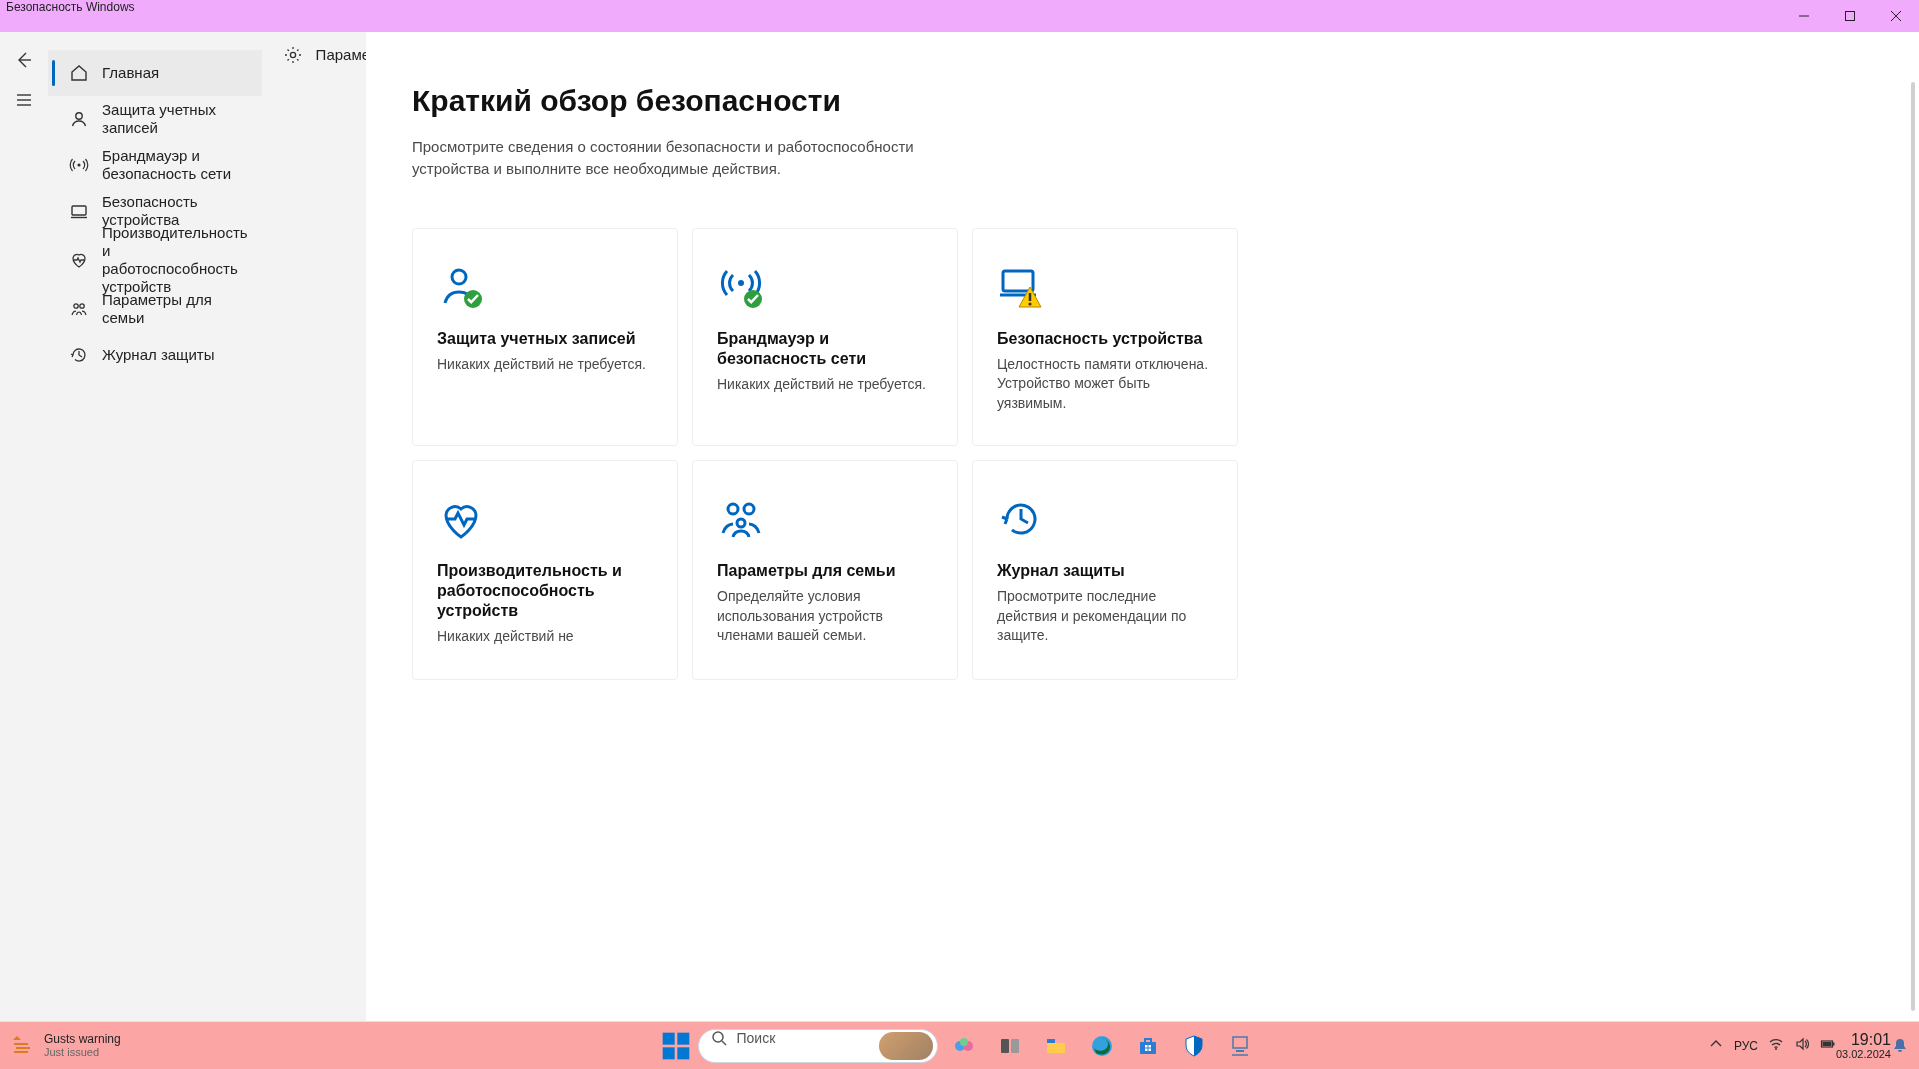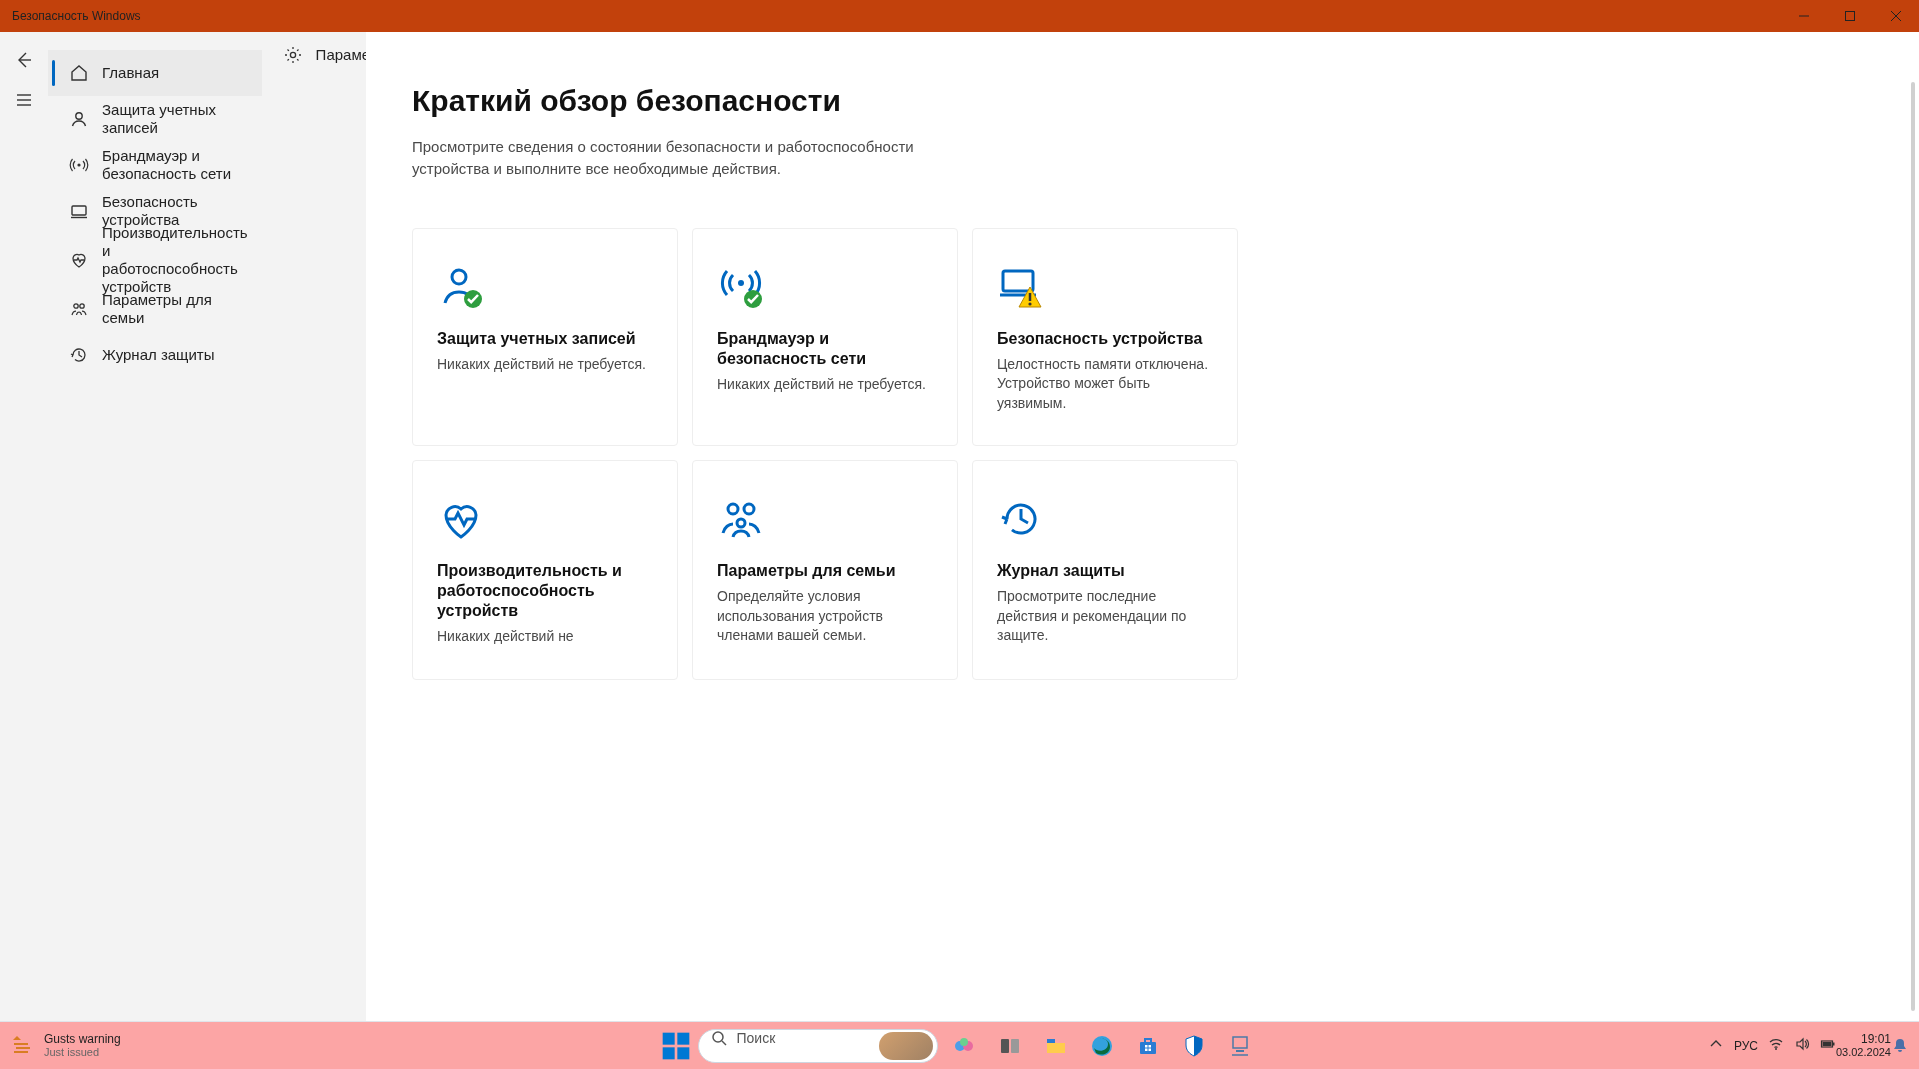--- a/index.html
+++ b/index.html
@@ -1,18 +1,18 @@
 <!DOCTYPE html>
 <html><head>
 <meta charset="utf-8">
 <style>
   * { box-sizing: border-box; margin: 0; padding: 0; }
   html, body { width: 1919px; height: 1069px; font-family: "Segoe UI", Arial, sans-serif; background: #fff; overflow: hidden; }
   .window { width: 1919px; height: 1069px; display: flex; flex-direction: column; }
-  .titlebar { height: 32px; display: flex; align-items: center; padding-left: 12px; background: #c2410c; }
+  .titlebar { height: 32px; display: flex; padding-left: 6px; background: #f0abfc; }
   .titlebar .title { font-size: 12px; color: #222; }
   .titlebar .spacer { flex: 1; }
   .winbtn { width: 46px; height: 32px; display: flex; align-items: center; justify-content: center; color: #222; font-size: 12px; }
   .winbtn svg { width: 12px; height: 12px; }
   .body { flex: 1; display: flex; min-height: 0; }
   .sidebar { width: 366px; background: #f3f3f3; display: flex; flex-direction: row; border-right: 0; }
   .sidebar .topbtns { padding: 8px 0 4px 0; }
   .iconbtn { width: 48px; height: 40px; display: flex; align-items: center; justify-content: center; }
   .iconbtn svg { width: 20px; height: 20px; }
   .navlist { flex: 1; padding-top: 18px; }
@@ -49,21 +49,21 @@
   .tb-search .sicon svg { width:16px; height:16px; }
   .tb-search .stext { font-size:14px; color:#555; }
   .tb-search .simg { position:absolute; right:4px; top:2px; bottom:2px; width:54px; border-radius:14px; background:linear-gradient(135deg,#c98f55,#8f6b49); opacity:.85; }
   .tb-app { width:40px; height:40px; display:flex; align-items:center; justify-content:center; }
   .tb-app svg { width:24px; height:24px; }
   .tb-right { display:flex; align-items:center; min-width: 320px; justify-content:flex-end; }
   .tray { display:flex; align-items:center; gap:10px; }
   .tray .ticon svg { width:16px; height:16px; }
   .tray .lang { font-size:12px; color:#222; }
   .clock { display:flex; flex-direction:column; align-items:flex-end; line-height:1.1; }
-  .clock .time { font-size:12px; color:#222; }
+  .clock .time { font-size:16px; color:#222; }
   .clock .date { font-size:11px; color:#222; }
   .notif { width:18px; height:18px; }
   .scrollhint { position:absolute; right:4px; top:50px; bottom:10px; width:4px; background:#d0d0d0; border-radius:2px; }
 </style>
 </head>
 <body>
 
 <div class="window">
   <div class="titlebar">
     <span class="title">Безопасность Windows</span>

